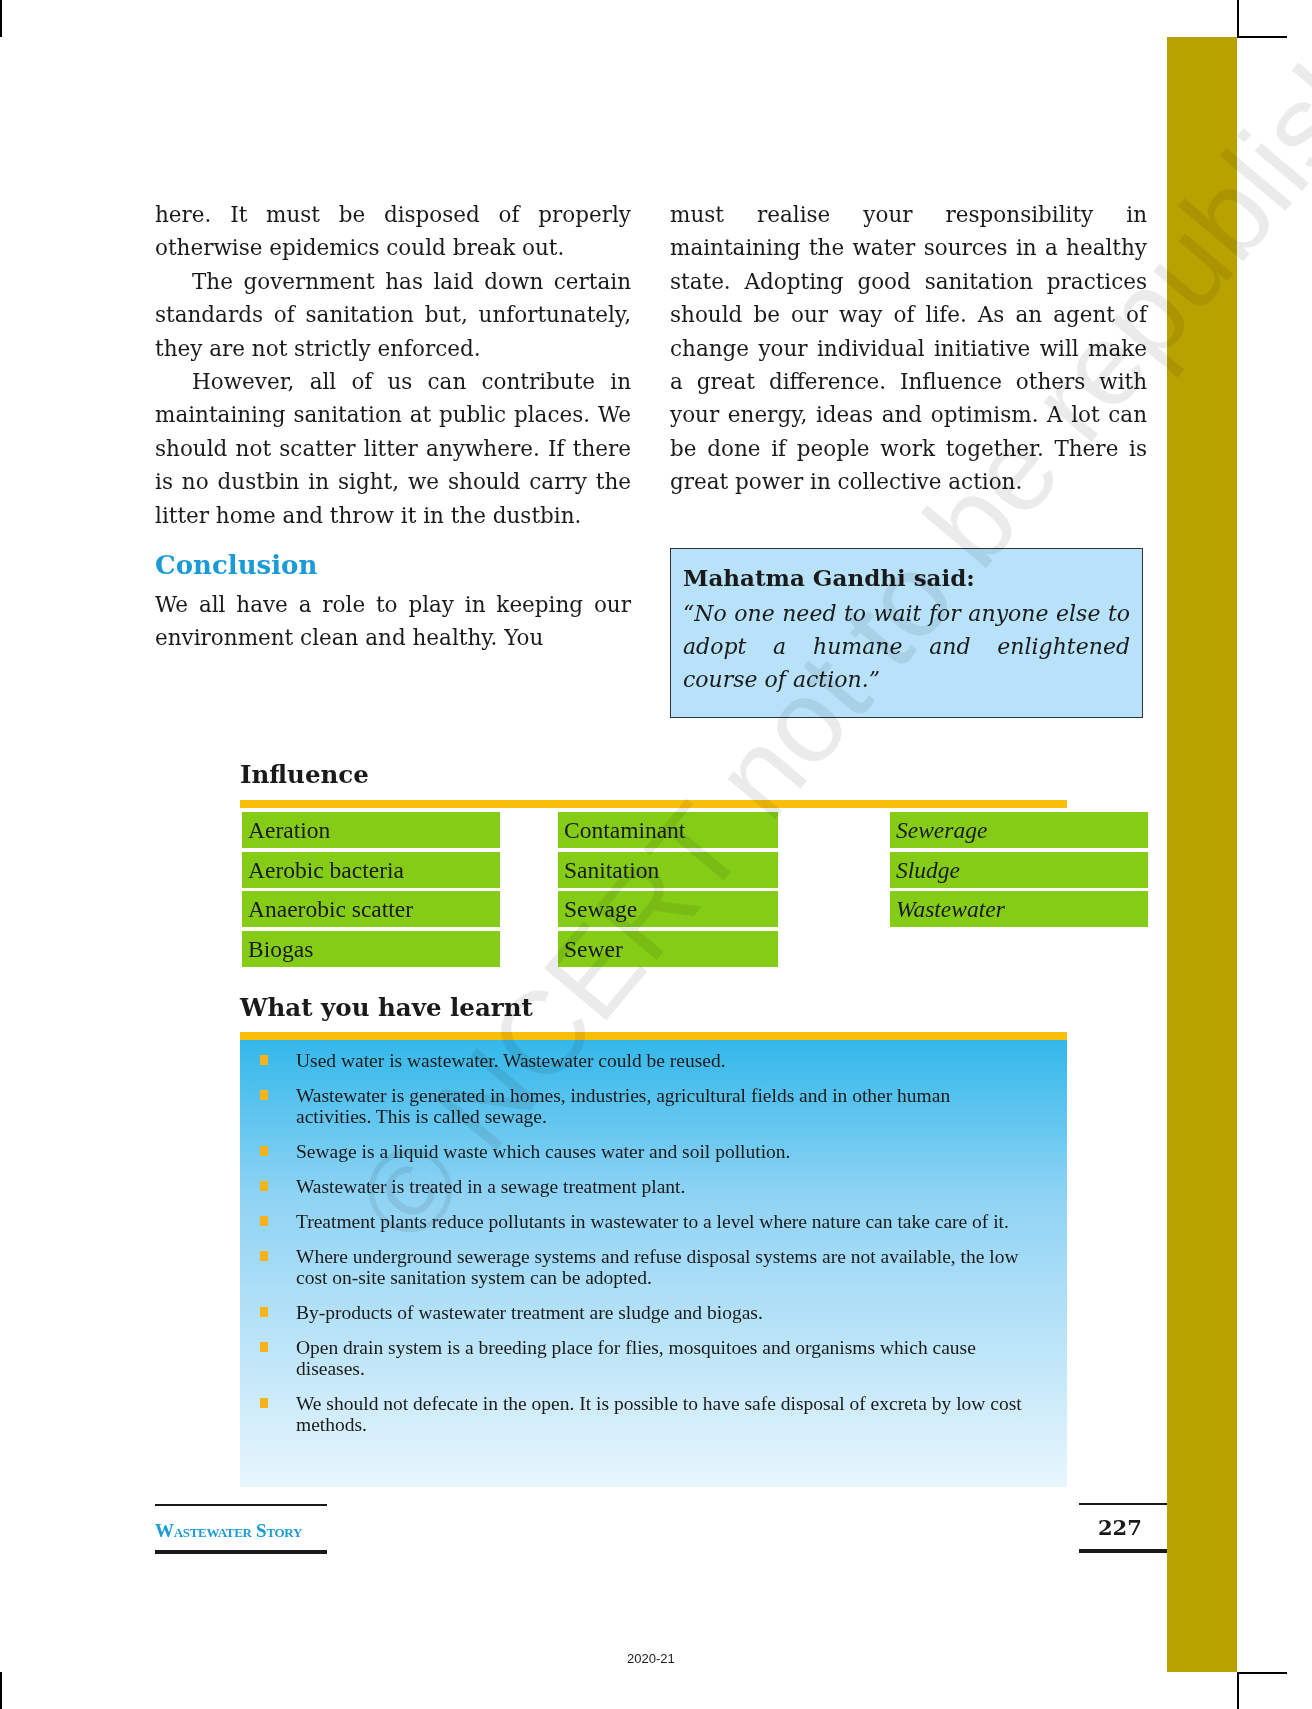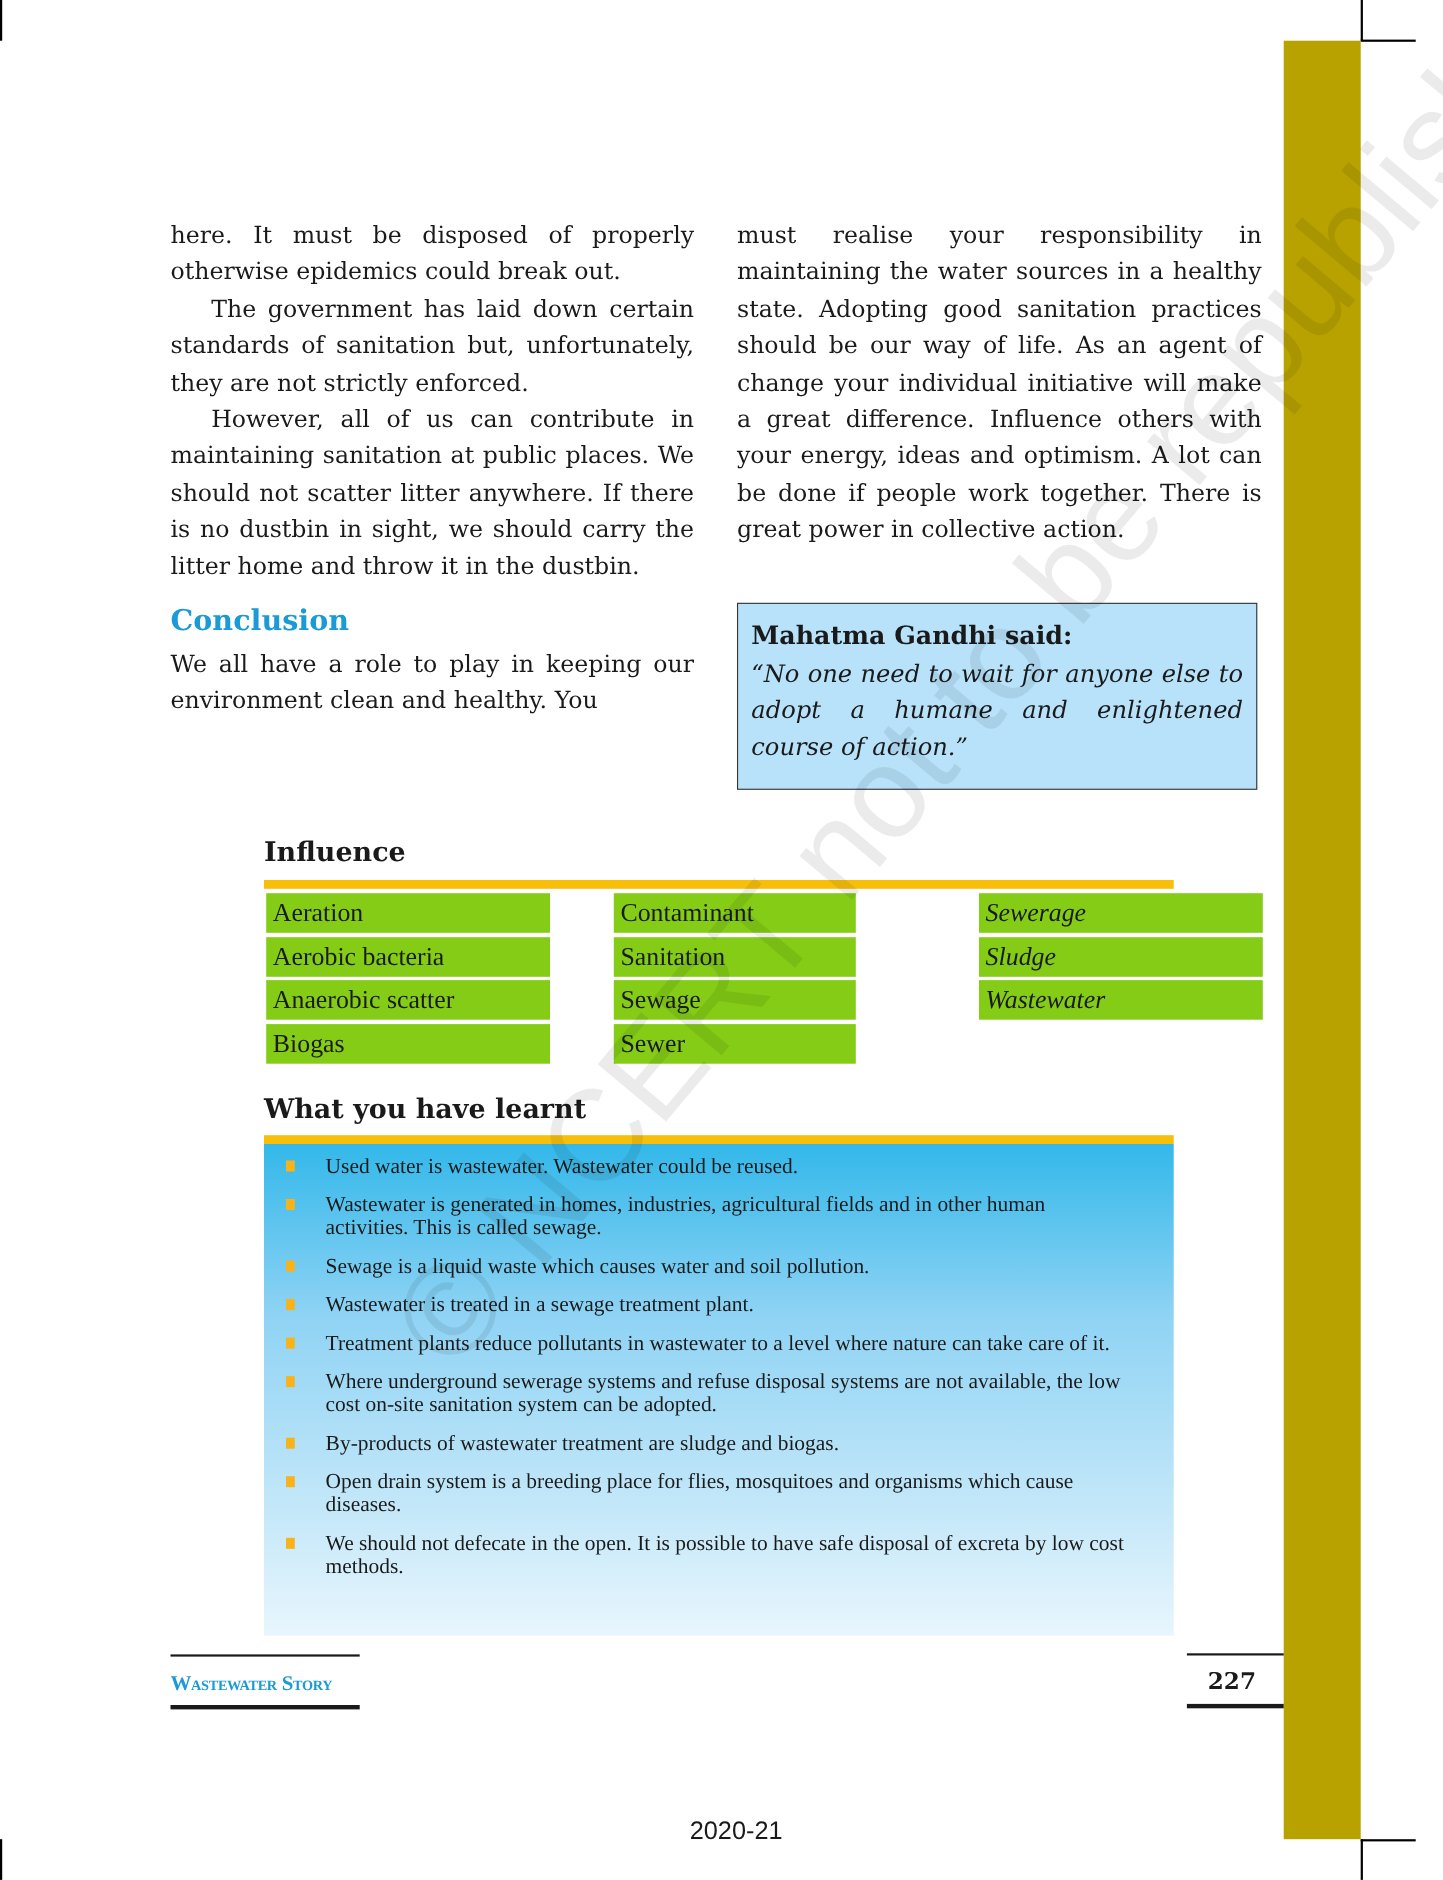--- a/index.html
+++ b/index.html
@@ -28,21 +28,21 @@
   .learn-box { position:absolute; left:240px; top:1040px; width:827px; height:447px;
                background:linear-gradient(#33b8ea 0%, #8fd3f4 35%, #c5e8f9 75%, #e8f6fd 100%); }
   .learn-list { list-style:none; margin:0; padding:10px 0 0 0; }
   .learn-list li { position:relative; padding-left:56px; padding-right:40px; margin-bottom:14px;
                    font-family:"Liberation Serif", serif; font-size:19.5px; line-height:21px; }
   .bullet { position:absolute; left:20px; top:5px; width:8px; height:10px; background:#f8b21a; }
   .foot-line { position:absolute; background:#1a1a1a; }
   .chapter-name { position:absolute; left:155px; top:1520px; color:#1a9ad6; font-weight:bold;
                   font-family:"Liberation Serif", serif; font-size:19px; font-variant:small-caps; letter-spacing:-0.3px; }
   .page-num { position:absolute; left:1098px; top:1515px; font-weight:bold; font-size:21px; }
-  .year { position:absolute; left:627px; top:1651px; font-family:"Liberation Sans", sans-serif; font-size:23px; }
+  .year { position:absolute; left:627px; top:1651px; font-family:"Liberation Sans", sans-serif; font-size:13px; }
   .watermark { position:absolute; left:330px; top:580px; width:900px; font-family:"Liberation Sans", sans-serif;
                font-size:118px; color:rgba(0,0,0,0.08); transform:rotate(-50deg); transform-origin:left top;
                white-space:nowrap; pointer-events:none; top:1180px; }
 </style>
 </head>
 <body>
 
 <div class="crop" style="left:0;top:0;width:2px;height:37px;"></div>
 <div class="crop" style="left:1237px;top:0;width:1.5px;height:37px;"></div>
 <div class="crop" style="left:1237px;top:36px;width:50px;height:1.5px;"></div>

